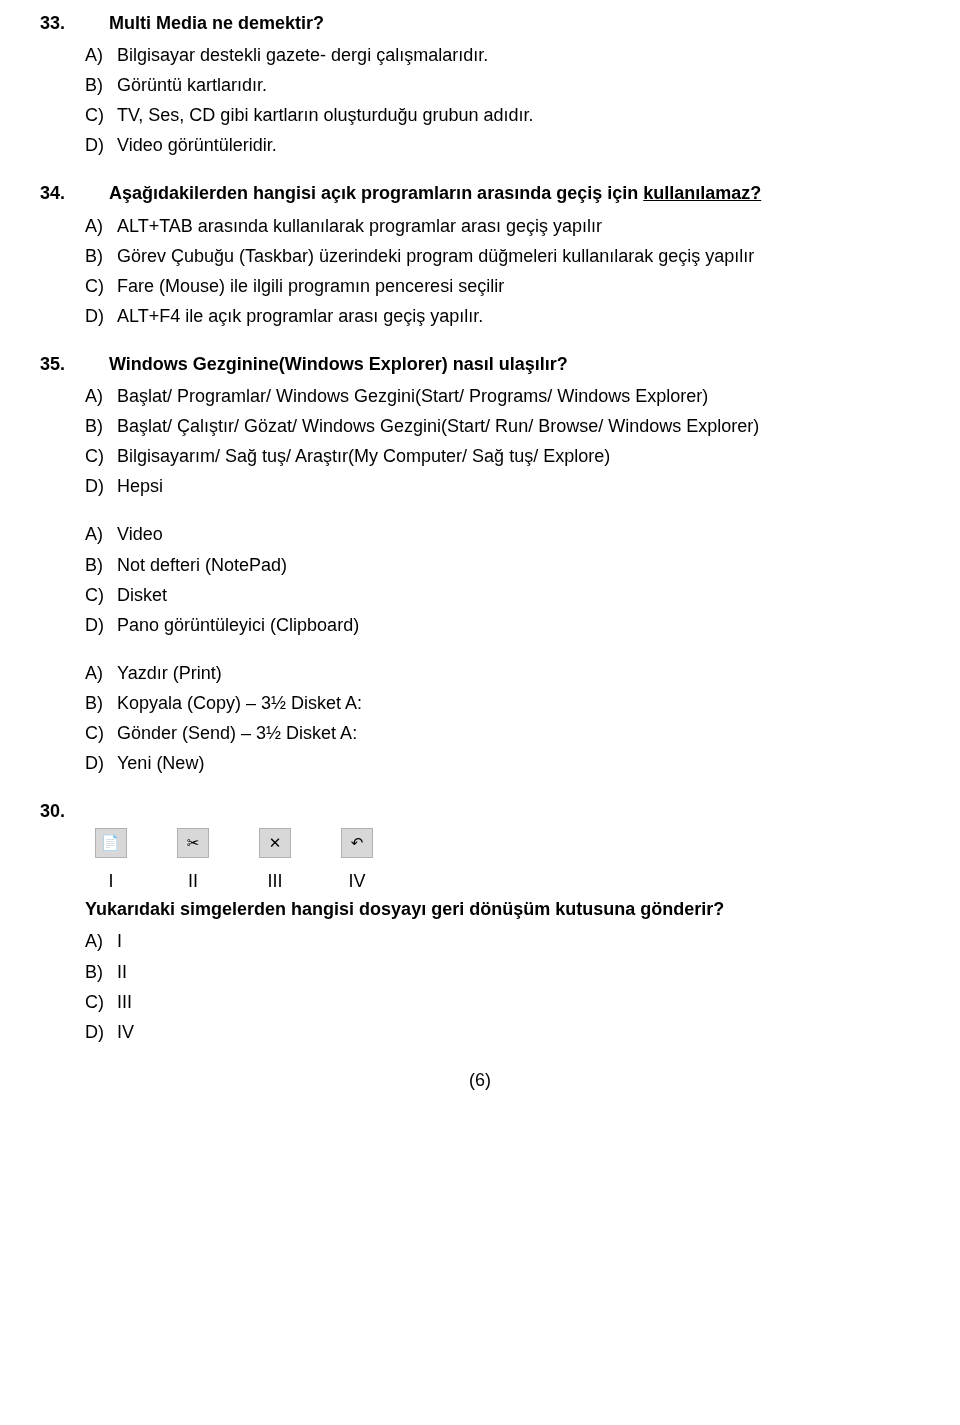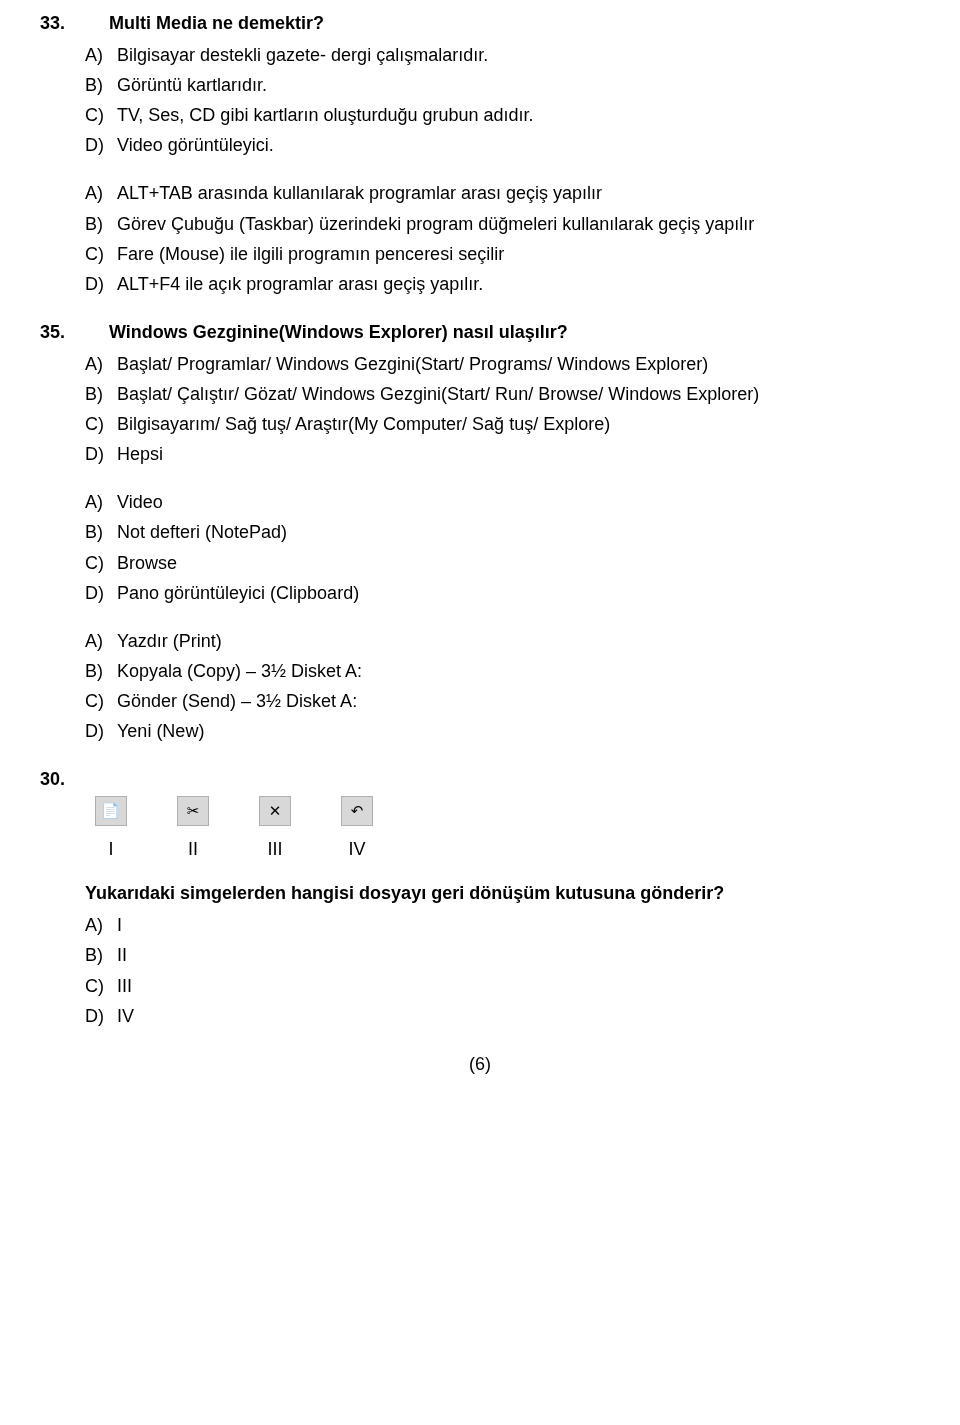--- a/index.html
+++ b/index.html
@@ -75,21 +75,21 @@
     justify-content: center;
     font-size: 15px;
   }
   .iroman {
     text-align: center;
     font-size: 18px;
   }
   .q38prompt {
     padding-left: 45px;
     font-weight: bold;
-    margin-top: 18px;
+    margin-top: 2px;
   }
   .pagenum {
     text-align: center;
     margin-top: 22px;
     font-size: 18px;
   }
 </style>
 </head>
 <body>
 
@@ -108,26 +108,32 @@
       <div class="opt">
         <span class="lbl">B)</span>
         <span class="txt">Görüntü kartlarıdır.</span>
       </div>
       <div class="opt">
         <span class="lbl">C)</span>
         <span class="txt">TV, Ses, CD gibi kartların oluşturduğu grubun adıdır.</span>
       </div>
       <div class="opt">
         <span class="lbl">D)</span>
-        <span class="txt">Video görüntüleyici.</span>
-      </div>
-    </div>
-  </div>
-
-  <div class="qblock">
+        <span class="txt">Video görüntüleridir.</span>
+      </div>
+    </div>
+  </div>
+
+  <div class="qblock">
+    <div class="qhead">
+      <span class="qnum">34.</span>
+      <span class="qtext">
+        <span>Aşağıdakilerden hangisi açık programların arasında geçiş için </span><span class="under">kullanılamaz?</span>
+      </span>
+    </div>
     <div class="opts">
       <div class="opt">
         <span class="lbl">A)</span>
         <span class="txt">ALT+TAB arasında kullanılarak programlar arası geçiş yapılır</span>
       </div>
       <div class="opt">
         <span class="lbl">B)</span>
         <span class="txt">Görev Çubuğu (Taskbar) üzerindeki program düğmeleri kullanılarak geçiş yapılır</span>
       </div>
       <div class="opt">
@@ -171,21 +177,21 @@
       <div class="opt">
         <span class="lbl">A)</span>
         <span class="txt">Video</span>
       </div>
       <div class="opt">
         <span class="lbl">B)</span>
         <span class="txt">Not defteri (NotePad)</span>
       </div>
       <div class="opt">
         <span class="lbl">C)</span>
-        <span class="txt">Browse</span>
+        <span class="txt">Disket</span>
       </div>
       <div class="opt">
         <span class="lbl">D)</span>
         <span class="txt">Pano görüntüleyici (Clipboard)</span>
       </div>
     </div>
   </div>
 
   <div class="qblock">
     <div class="opts">

